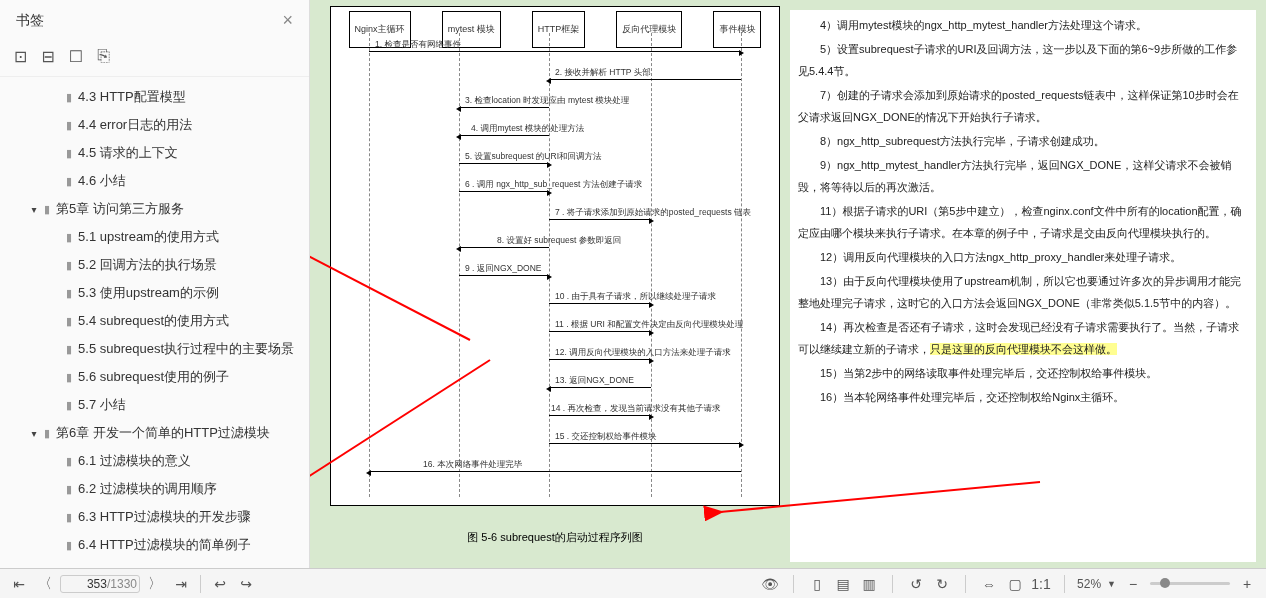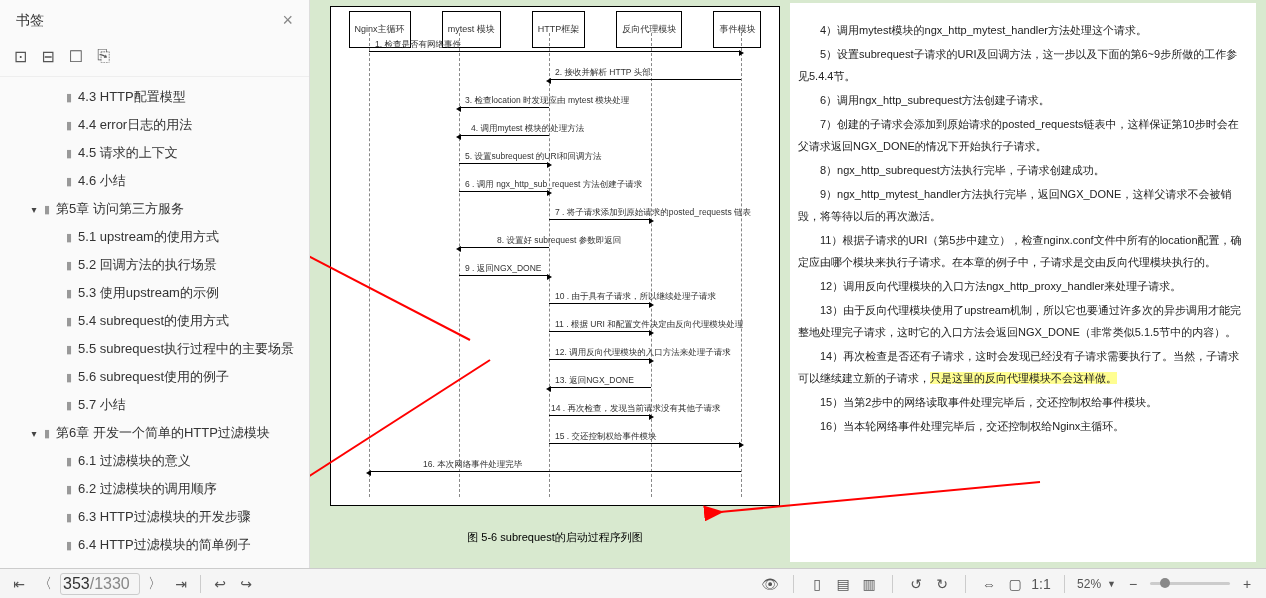--- a/index.html
+++ b/index.html
@@ -21,27 +21,27 @@
 .diagram{background:#fff;border:1px solid #000;height:500px;position:relative;font-size:10px;color:#333;line-height:1.2}
 .participants{display:flex;justify-content:space-around;padding:4px 2px}
 .participants div{border:1px solid #000;padding:12px 5px;font-size:9px}
 .lifelines{position:absolute;top:26px;bottom:8px;left:0;right:0}
 .lifelines .ll{position:absolute;top:0;bottom:0;width:1px;border-left:1px dashed #888}
 .msg{position:absolute;font-size:8.5px;white-space:nowrap}
 .arrow-r::after{content:"";position:absolute;right:-3px;top:50%;margin-top:-2px;border-left:5px solid #000;border-top:3px solid transparent;border-bottom:3px solid transparent}
 .arrow-l::after{content:"";position:absolute;left:-3px;top:50%;margin-top:-2px;border-right:5px solid #000;border-top:3px solid transparent;border-bottom:3px solid transparent}
 .hline{position:absolute;height:1px;background:#000}
 .caption{text-align:center;font-size:11px;margin-top:24px}
-.page-right{flex:1;padding:16px 14px 8px 8px;font-size:11px;line-height:2.0;color:#222;background:#fff;margin:3px 10px 6px 0;position:relative}
+.page-right{flex:1;padding:4px 14px 8px 8px;font-size:11px;line-height:2.0;color:#222;background:#fff;margin:10px 10px 6px 0;position:relative}
 .page-right p{text-indent:2em;margin-bottom:2px}
 .page-right .hl{background:#fffe91}
 .toolbar{height:30px;border-top:1px solid #ccc;background:#f5f5f5;display:flex;align-items:center;padding:0 8px;font-size:12px;color:#555}
 .tb-group{display:flex;align-items:center;gap:4px}
 .tb-btn{width:22px;height:22px;display:flex;align-items:center;justify-content:center;border:1px solid transparent;border-radius:3px;cursor:pointer;font-size:14px;color:#555}
-.page-input{width:80px;text-align:left;font-size:16px;border:1px solid #ccc;border-radius:3px;padding:1px 2px;color:#888}
+.page-input{width:80px;text-align:right;font-size:12px;border:1px solid #ccc;border-radius:3px;padding:1px 2px;color:#888}
 .page-input .cur{color:#333}
 .sep{width:1px;height:18px;background:#ccc;margin:0 8px}
 .spacer{flex:1}
 .zoom{display:flex;align-items:center;gap:6px}
 .slider{width:80px;height:3px;background:#ccc;border-radius:2px;position:relative}
 .slider .knob{width:10px;height:10px;background:#888;border-radius:50%;position:absolute;top:-4px;left:10px}
 svg.annot{position:absolute;top:0;left:0;pointer-events:none;z-index:10}
 </style>
 </head>
 <body>
@@ -195,21 +195,20 @@
             <div class="msg" style="left: 224px; top: 398px;">15 . 交还控制权给事件模块</div>
             <div class="hline arrow-l" style="left: 38px; width: 372px; top: 438px;"></div>
             <div class="msg" style="left: 44px; top: 426px; margin-left: 48px;">16. 本次网络事件处理完毕</div>
           </div>
         </div>
       <div class="caption">图 5-6  subrequest的启动过程序列图</div>
     </div>
     <div class="page-right" id="text">
         <p>4）调用mytest模块的ngx_http_mytest_handler方法处理这个请求。</p>
         <p>5）设置subrequest子请求的URI及回调方法，这一步以及下面的第6~9步所做的工作参见5.4.4节。</p>
-        <p>6）调用ngx_http_subrequest方法创建子请求。</p>
         <p>7）创建的子请求会添加到原始请求的posted_requests链表中，这样保证第10步时会在父请求返回NGX_DONE的情况下开始执行子请求。</p>
         <p>8）ngx_http_subrequest方法执行完毕，子请求创建成功。</p>
         <p>9）ngx_http_mytest_handler方法执行完毕，返回NGX_DONE，这样父请求不会被销毁，将等待以后的再次激活。</p>
         <p>11）根据子请求的URI（第5步中建立），检查nginx.conf文件中所有的location配置，确定应由哪个模块来执行子请求。在本章的例子中，子请求是交由反向代理模块执行的。</p>
         <p>12）调用反向代理模块的入口方法ngx_http_proxy_handler来处理子请求。</p>
         <p>13）由于反向代理模块使用了upstream机制，所以它也要通过许多次的异步调用才能完整地处理完子请求，这时它的入口方法会返回NGX_DONE（非常类似5.1.5节中的内容）。</p>
         <p>14）再次检查是否还有子请求，这时会发现已经没有子请求需要执行了。当然，子请求可以继续建立新的子请求，<span class="hl">只是这里的反向代理模块不会这样做。</span></p>
         <p>15）当第2步中的网络读取事件处理完毕后，交还控制权给事件模块。</p>
         <p>16）当本轮网络事件处理完毕后，交还控制权给Nginx主循环。</p>
       </div>

